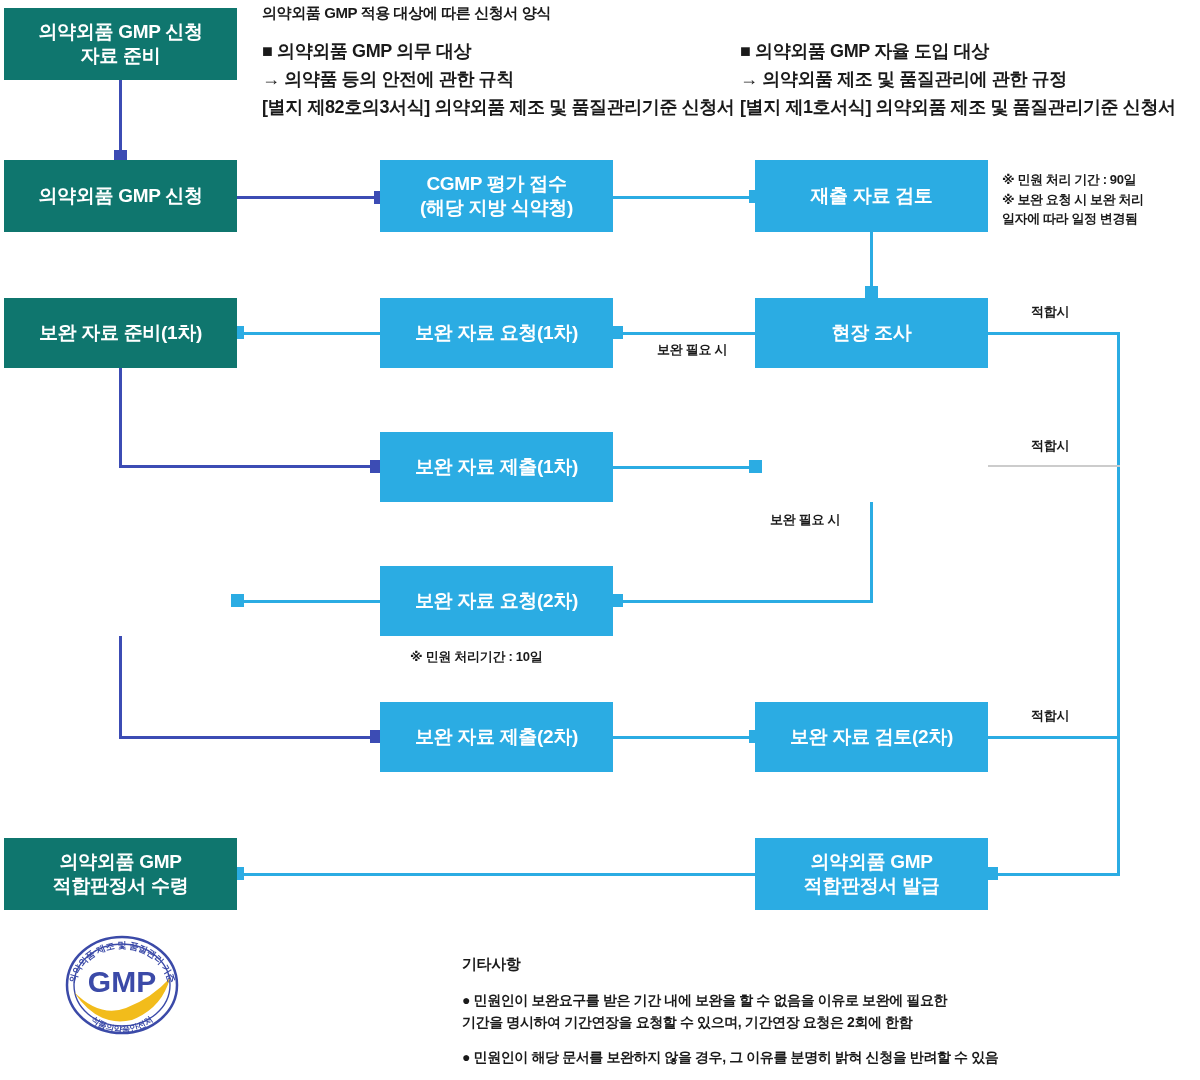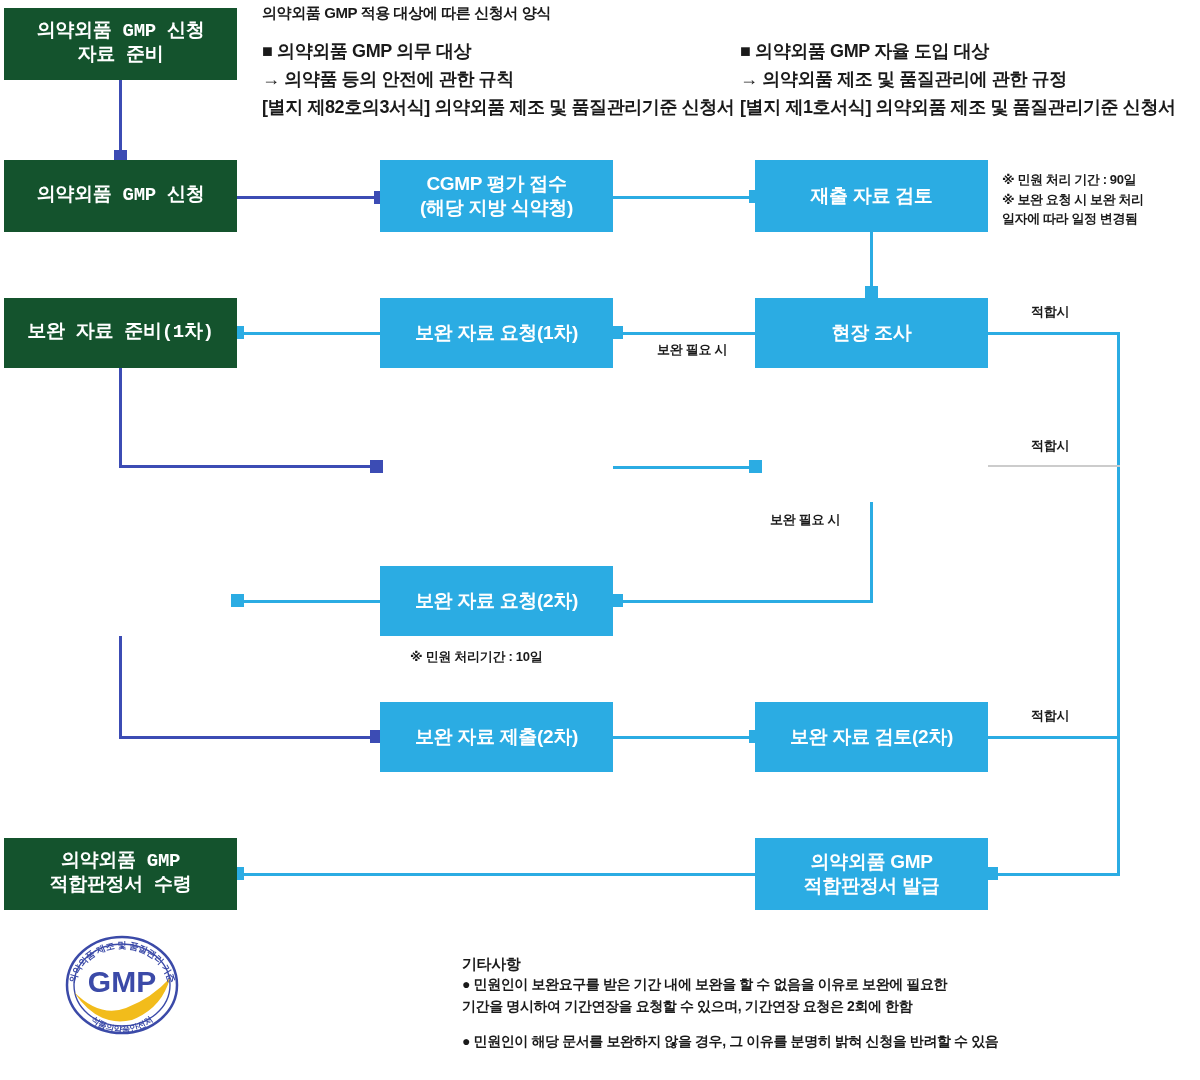--- a/index.html
+++ b/index.html
@@ -26,21 +26,21 @@
     justify-content: center;
     text-align: center;
     color: #ffffff;
     font-weight: 700;
     line-height: 1.25;
     letter-spacing: -0.3px;
     box-sizing: border-box;
     padding: 2px 6px;
     white-space: pre-line;
   }
-  .box.dark  { background: #14532d; font-family: Liberation Mono, monospace; }
+  .box.dark  { background: #0f766e; }
   .box.light { background: #2bace3; }
   .box.f19 { font-size: 19px; }
 
   
   .ln {
     position: absolute;
   }
   .ln.h { height: 3px; }
   .ln.v { width: 3px; }
   .ln.c-dark  { background: #3c4cb4; }
@@ -98,20 +98,21 @@
 
   
   .notes {
     position: absolute;
   }
   .notes-title {
     font-size: 15px;
     font-weight: 700;
     color: #1a1a1a;
     letter-spacing: -0.4px;
+    margin-bottom: 16px;
   }
   .note-item {
     font-size: 14px;
     font-weight: 700;
     color: #1a1a1a;
     line-height: 1.55;
     letter-spacing: -0.4px;
     white-space: pre-line;
     margin-bottom: 14px;
   }
@@ -187,20 +188,21 @@
 
   <div class="box light f19" style="left:380px; top:160px; width:233px; height:72px;">CGMP 평가 접수
 (해당 지방 식약청)</div>
 
   <div class="box dark f19" style="left:4px; top:298px; width:233px; height:70px;">보완 자료 준비(1차)</div>
 
   <div class="box light f19" style="left:380px; top:298px; width:233px; height:70px;">보완 자료 요청(1차)</div>
 
   <div class="box light f19" style="left:755px; top:298px; width:233px; height:70px;">현장 조사</div>
 
+  <div class="box light f19" style="left:380px; top:432px; width:233px; height:70px;">보완 자료 제출(1차)</div>
 
 
 
   <div class="box light f19" style="left:380px; top:566px; width:233px; height:70px;">보완 자료 요청(2차)</div>
 
   <div class="box light f19" style="left:380px; top:702px; width:233px; height:70px;">보완 자료 제출(2차)</div>
 
   <div class="box light f19" style="left:755px; top:702px; width:233px; height:70px;">보완 자료 검토(2차)</div>
 
   <div class="box dark f19" style="left:4px; top:838px; width:233px; height:72px;">의약외품 GMP

